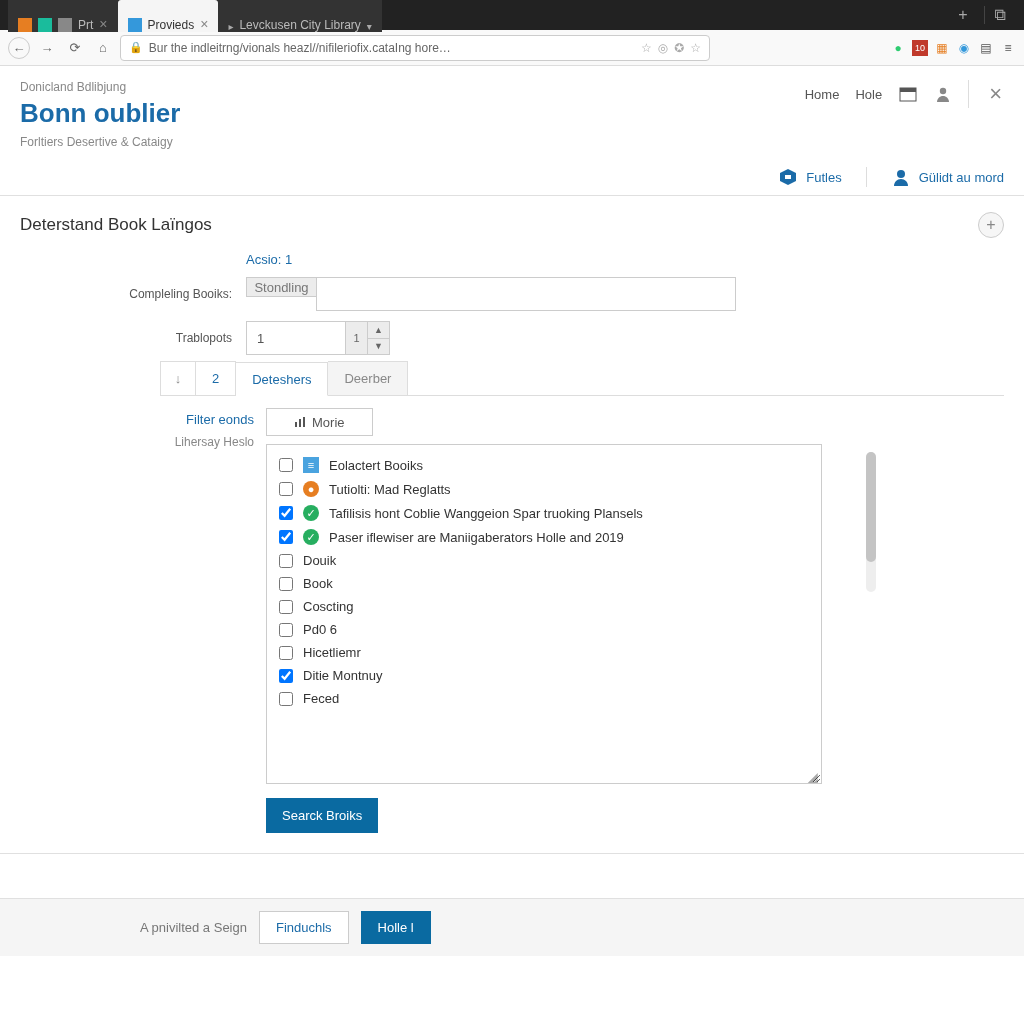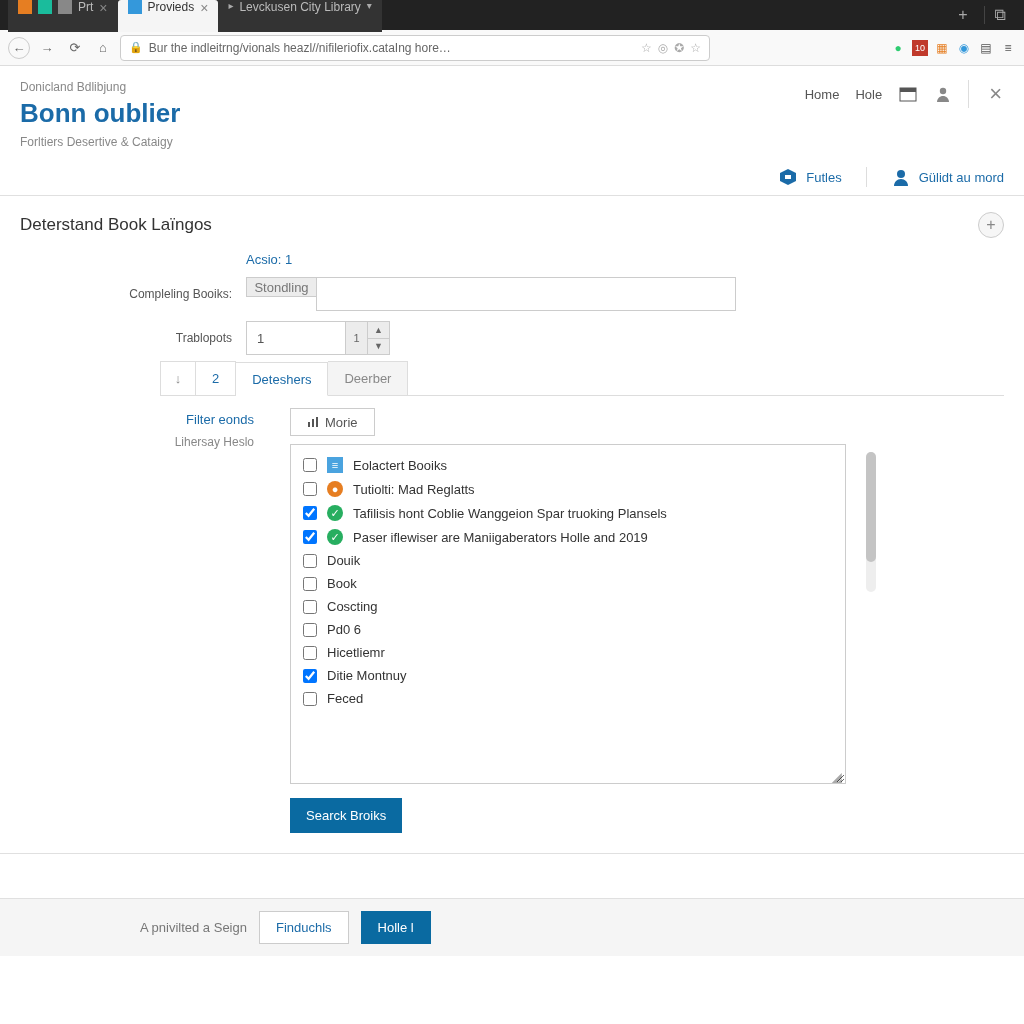--- a/index.html
+++ b/index.html
@@ -1,20 +1,20 @@
 <!DOCTYPE html>
 <html><head>
 <meta charset="utf-8">
 <style>
 * { box-sizing: border-box; margin: 0; padding: 0; }
 body { font-family: Arial, Helvetica, sans-serif; font-size: 13px; color: #444; background: #fff; width: 1024px; height: 1024px; overflow: hidden; }
 
 
 .browser-chrome { background: #222; height: 30px; display: flex; align-items: center; padding: 0 8px; }
-.tab { display: flex; align-items: flex-start; height: 32px; padding: 0 10px; margin-top: 2px; font-size: 12px; gap: 6px; }
+.tab { display: flex; align-items: flex-end; height: 32px; padding: 0 10px; margin-top: 2px; font-size: 12px; gap: 6px; }
 .tab.inactive { background: #333; color: #bbb; }
 .tab.active { background: #f5f5f5; color: #333; border-radius: 3px 3px 0 0; }
 .tab .favicon { width: 14px; height: 14px; display: inline-block; }
 .fav-orange { background: #e67e22; }
 .fav-teal { background: #1abc9c; }
 .fav-blue { background: #3498db; }
 .tab-close { color: #888; font-size: 14px; cursor: pointer; }
 .tab-spacer { flex: 1; }
 .tab-new { color: #aaa; font-size: 16px; padding: 0 10px; cursor: pointer; }
 
@@ -65,26 +65,26 @@
 .input-group { display: flex; }
 
 
 .tabs-row { display: flex; align-items: flex-end; border-bottom: 1px solid #ddd; margin-left: 140px; margin-top: 6px; }
 .tab-sort { width: 36px; height: 34px; border: 1px solid #ddd; border-bottom: none; background: #fff; display: flex; align-items: center; justify-content: center; color: #888; cursor: pointer; }
 .tab-pill { height: 34px; padding: 0 16px; border: 1px solid #ddd; border-left: none; border-bottom: none; display: flex; align-items: center; color: #888; background: #f4f4f4; cursor: pointer; font-size: 13px; }
 .tab-pill.active { background: #fff; color: #1b6ba8; border-bottom: 1px solid #fff; margin-bottom: -1px; font-weight: 500; }
 .tab-pill.num { color: #1b6ba8; background: #fff; }
 
 
-.filter-area { display: flex; padding: 12px 0 0 0; margin-left: 0; gap: 24px; }
+.filter-area { display: flex; padding: 12px 0 0 0; margin-left: 0; }
 .filter-sidebar { width: 246px; text-align: right; padding-top: 4px; }
 .filter-sidebar .side-link { color: #1b6ba8; font-size: 13px; display: block; cursor: pointer; margin-bottom: 8px; padding-right: 12px; }
 .filter-sidebar .side-label { color: #888; font-size: 12px; display: block; padding-right: 12px; }
 .filter-main { flex: 1; position: relative; }
-.more-btn { display: inline-flex; align-items: center; gap: 6px; border: 1px solid #ccc; height: 28px; padding: 0 16px; font-size: 13px; color: #555; cursor: pointer; background: #fff; }
+.more-btn { display: inline-flex; align-items: center; gap: 6px; border: 1px solid #ccc; height: 28px; padding: 0 27px; font-size: 13px; color: #555; cursor: pointer; background: #fff; }
 .list-box { border: 1px solid #ccc; margin-top: 8px; width: 556px; height: 340px; overflow: hidden; padding: 8px 0; position: relative; resize: both; }
 .list-item { display: flex; align-items: center; gap: 10px; padding: 4px 12px; font-size: 13px; color: #333; }
 .list-item input[type=checkbox] { width: 14px; height: 14px; cursor: pointer; }
 .li-icon { width: 16px; height: 16px; display: inline-flex; align-items: center; justify-content: center; font-size: 11px; }
 .ic-blue { background: #4aa3df; color: #fff; }
 .ic-orange { background: #e67e22; color: #fff; border-radius: 50%; }
 .ic-green { background: #27ae60; color: #fff; border-radius: 50%; }
 .resize-grip { position: absolute; right: 2px; bottom: 2px; width: 12px; height: 12px; color: #aaa; font-size: 14px; }
 
 .scroll-track { position: absolute; right: 158px; top: 470px; width: 10px; height: 140px; background: #eee; border-radius: 5px; }

